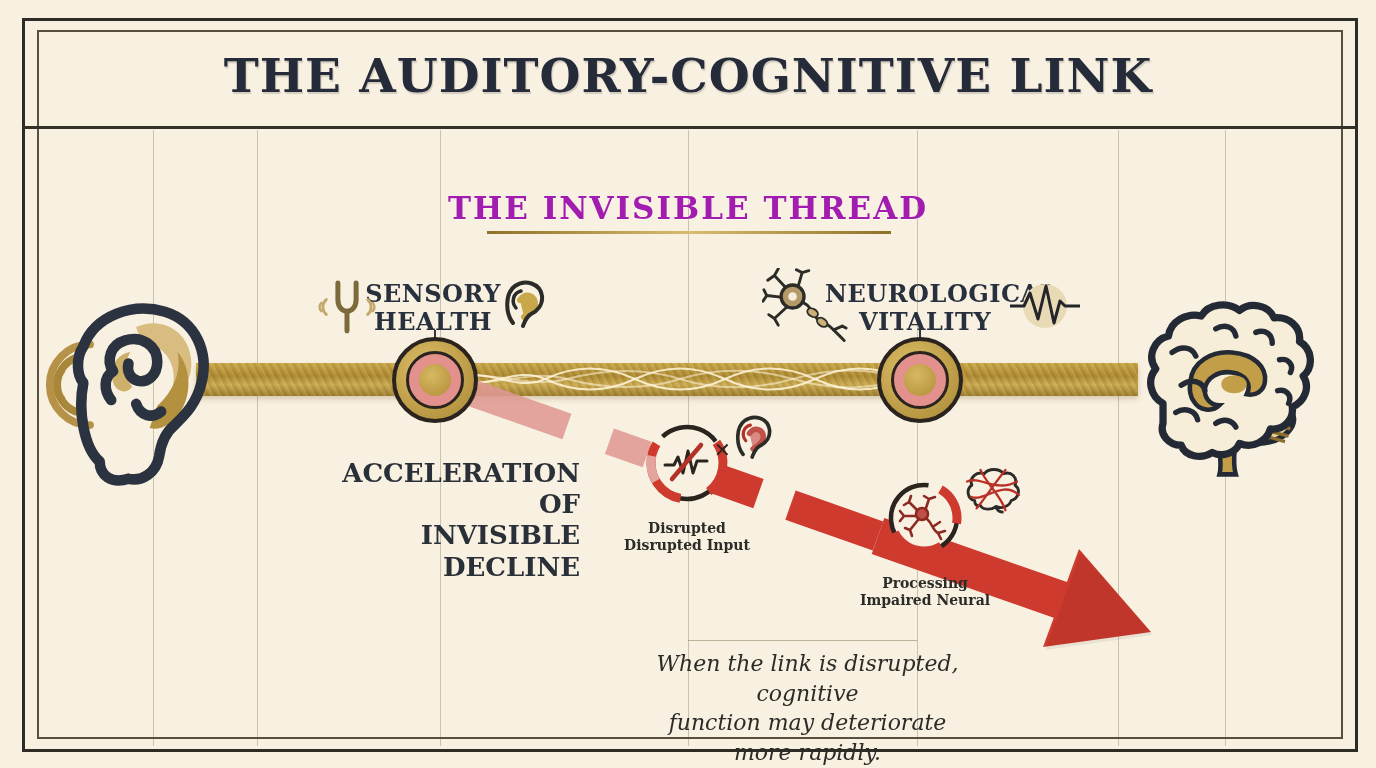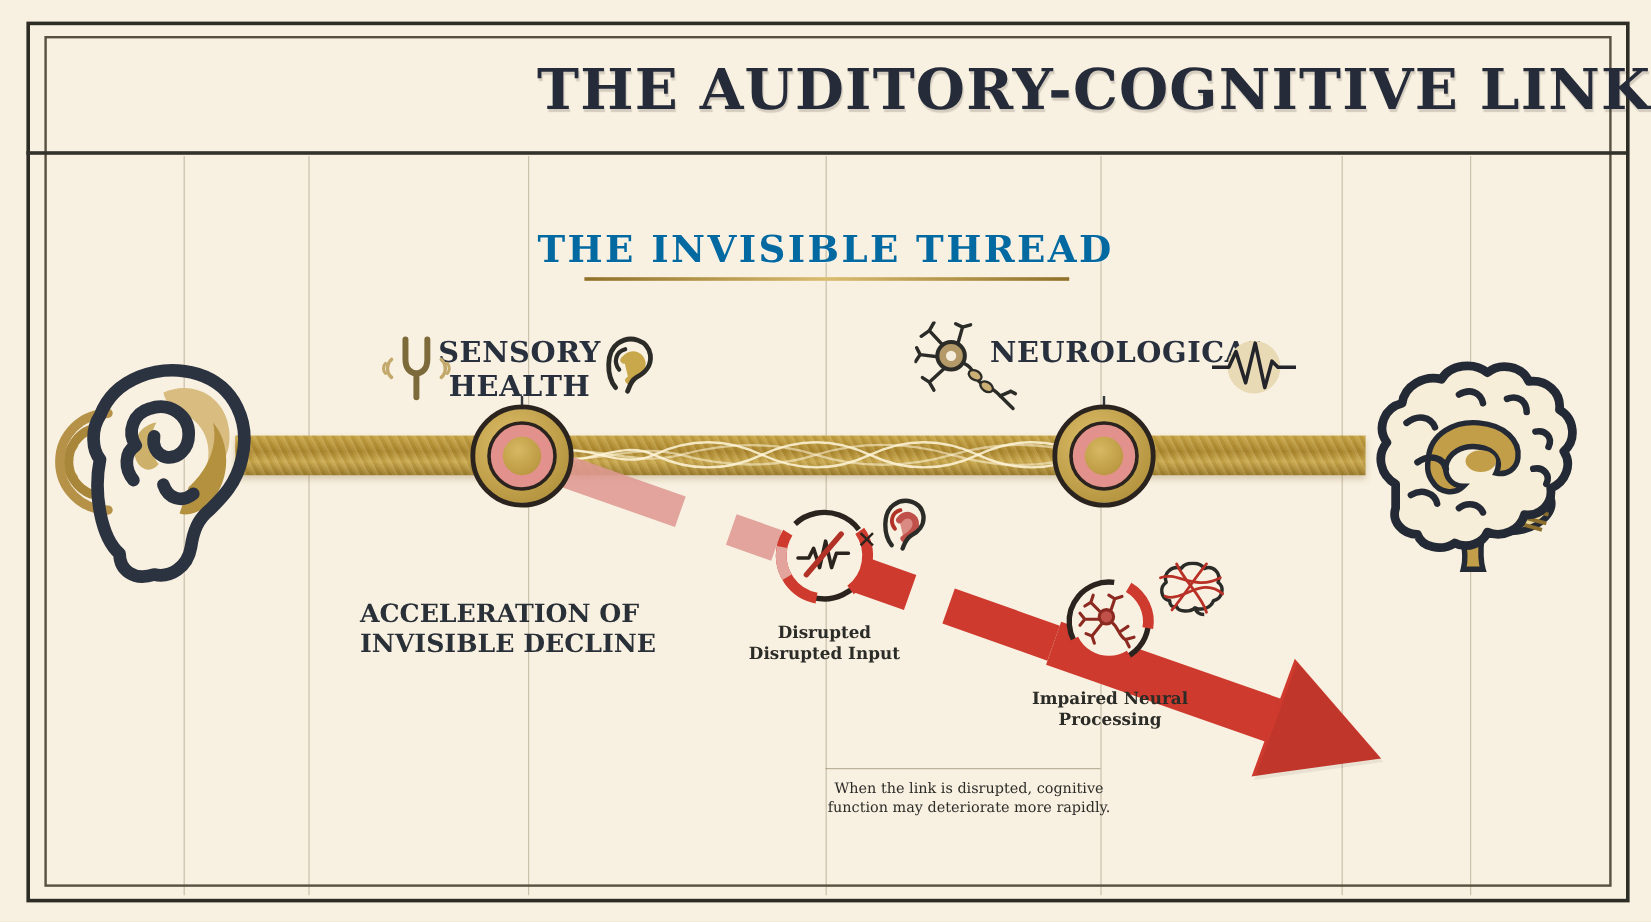--- a/index.html
+++ b/index.html
@@ -7,31 +7,31 @@
          font-family:"DejaVu Serif","Liberation Serif",serif;color:#262c39;}
   .abs{position:absolute;}
   
   .frame-outer{left:22px;top:18px;width:1330px;height:728px;border:3px solid #2e2d25;}
   .frame-inner{left:37px;top:30px;width:1302px;height:705px;border:2px solid #575040;}
   .title-sep{left:22px;top:126px;width:1333px;height:3px;background:#32322a;}
   
   .guide{top:130px;height:616px;width:1px;background:rgba(130,117,90,0.38);}
   .cap-connector{left:688px;top:640px;width:229px;height:1px;background:rgba(140,125,95,0.55);}
   
-  .title{left:0;top:48px;width:1376px;text-align:right;font-size:47px;font-weight:bold;
+  .title{left:0;top:48px;width:1376px;text-align:center;font-size:47px;font-weight:bold;
          letter-spacing:1px;color:#252b38;text-shadow:1px 2px 1px rgba(40,40,40,0.18);}
   .subtitle{left:0;top:190px;width:1376px;text-align:center;font-size:31px;font-weight:bold;
-            letter-spacing:2px;color:#0369a1;text-shadow:0 1px 0 rgba(255,255,255,0.5);}
+            letter-spacing:2px;color:#a21caf;text-shadow:0 1px 0 rgba(255,255,255,0.5);}
   .subtitle-rule{left:487px;top:231px;width:404px;height:3px;
                  background:linear-gradient(90deg,#8f7029,#d9bc6e,#8f7029);}
   .node-label{font-size:24px;font-weight:bold;line-height:1.15;text-align:center;color:#28303e;letter-spacing:0.5px;}
-  .decline-heading{left:300px;top:458px;width:280px;text-align:left;font-size:21px;font-weight:bold;
-                   line-height:1.2;color:#2a3038;margin-top:40px;}
+  .decline-heading{left:300px;top:458px;width:280px;text-align:right;font-size:26px;font-weight:bold;
+                   line-height:1.2;color:#2a3038;}
   .step-label{font-size:14px;font-weight:bold;line-height:1.2;text-align:center;color:#2b2b27;}
-  .caption{left:640px;top:649px;width:335px;text-align:center;font-size:12px;line-height:1.35;color:#2b2b28;}
+  .caption{left:640px;top:649px;width:335px;text-align:center;font-size:22px;line-height:1.35;color:#2b2b28;font-style:italic;}
   
   .band{left:196px;top:363px;width:942px;height:33px;
         background:linear-gradient(to bottom,#c8a547,#aa862e 40%,#c9a84e 65%,#9a7b2c);
         box-shadow:0 3px 5px rgba(120,90,30,0.25);}
   .band-texture{left:196px;top:363px;width:942px;height:33px;opacity:.25;
         background:repeating-linear-gradient(63deg,rgba(255,240,200,.5) 0 2px,rgba(120,90,20,.4) 2px 5px,rgba(255,240,200,.2) 5px 7px);}
   
   .tnode{width:78px;height:78px;border-radius:50%;border:4px solid #2b241e;
          background:radial-gradient(circle at 38% 35%,#dcbd68,#a98833);
          display:flex;align-items:center;justify-content:center;}
@@ -151,20 +151,21 @@
     </g>
   </svg>
   <svg class="abs" style="left:502px;top:278px" width="46" height="52" viewBox="0 0 46 52">
     <path d="M 18,22 C 24,14 34,18 33,27 C 32,34 26,36 22,39" fill="#c9a84b" stroke="#c9a84b" stroke-width="6" stroke-linecap="round"></path>
     <path d="M 11,45 C 3,35 3,15 13,8 C 23,1 38,5 40,18 C 41,27 35,33 29,36 C 24,39 23,43 21,48" fill="none" stroke="#2b2b28" stroke-width="4" stroke-linecap="round"></path>
     <path d="M 14,30 C 9,24 11,15 19,13" fill="none" stroke="#2b2b28" stroke-width="3.5" stroke-linecap="round"></path>
   </svg>
 
   <div class="abs node-label" style="left:825px;top:280px;width:200px">
     <div>NEUROLOGICAL</div>
+    <div>VITALITY</div>
   </div>
   <svg class="abs" style="left:762px;top:268px" width="86" height="78" viewBox="0 0 90 80">
     <g fill="none" stroke="#2b2b28" stroke-width="3" stroke-linecap="round">
       <path d="M 26,21 L 13,7 M 13,7 L 6,12 M 13,7 L 17,0"></path>
       <path d="M 22,30 L 5,28 M 5,28 L 2,22 M 5,28 L 1,34"></path>
       <path d="M 26,40 L 13,52 M 13,52 L 7,48 M 13,52 L 17,59"></path>
       <path d="M 38,18 L 42,4 M 42,4 L 36,1 M 42,4 L 49,2"></path>
       <path d="M 44,36 C 54,40 52,52 62,55 C 68,57 72,61 75,64"></path>
       <path d="M 75,64 L 84,60 M 75,64 L 82,71 M 84,60 L 88,62 M 82,71 L 86,75"></path>
     </g>
@@ -221,22 +222,22 @@
   <svg class="abs" style="left:963px;top:468px" width="58" height="48" viewBox="0 0 60 50">
     <path d="M 12,34 C 4,32 3,22 9,18 C 6,10 14,3 22,6 C 26,0 38,0 42,6 C 50,3 57,10 54,18 C 60,22 58,32 50,34 C 48,40 40,43 34,40 C 30,44 20,44 18,39 C 14,40 12,38 12,34 Z M 34,40 C 35,44 38,46 42,46" fill="#f8f0e0" stroke="#2b2b28" stroke-width="3" stroke-linejoin="round" fill-opacity="0.6"></path>
     <g fill="none" stroke="#b83026" stroke-width="2.4" stroke-linecap="round">
       <path d="M 4,14 C 18,8 34,26 56,14"></path>
       <path d="M 8,30 C 22,36 40,12 58,28"></path>
       <path d="M 18,2 C 24,16 40,30 44,44"></path>
       <path d="M 44,2 C 34,14 24,30 14,42"></path>
     </g>
   </svg>
   <div class="abs step-label" style="left:820px;top:575px;width:210px">
+    <div>Processing</div>
     <div>Impaired Neural</div>
-    <div>Processing</div>
   </div>
 
   <div class="abs caption">
     <div>When the link is disrupted, cognitive</div>
     <div>function may deteriorate more rapidly.</div>
   </div>
 
 </div>
 
 </body></html>

